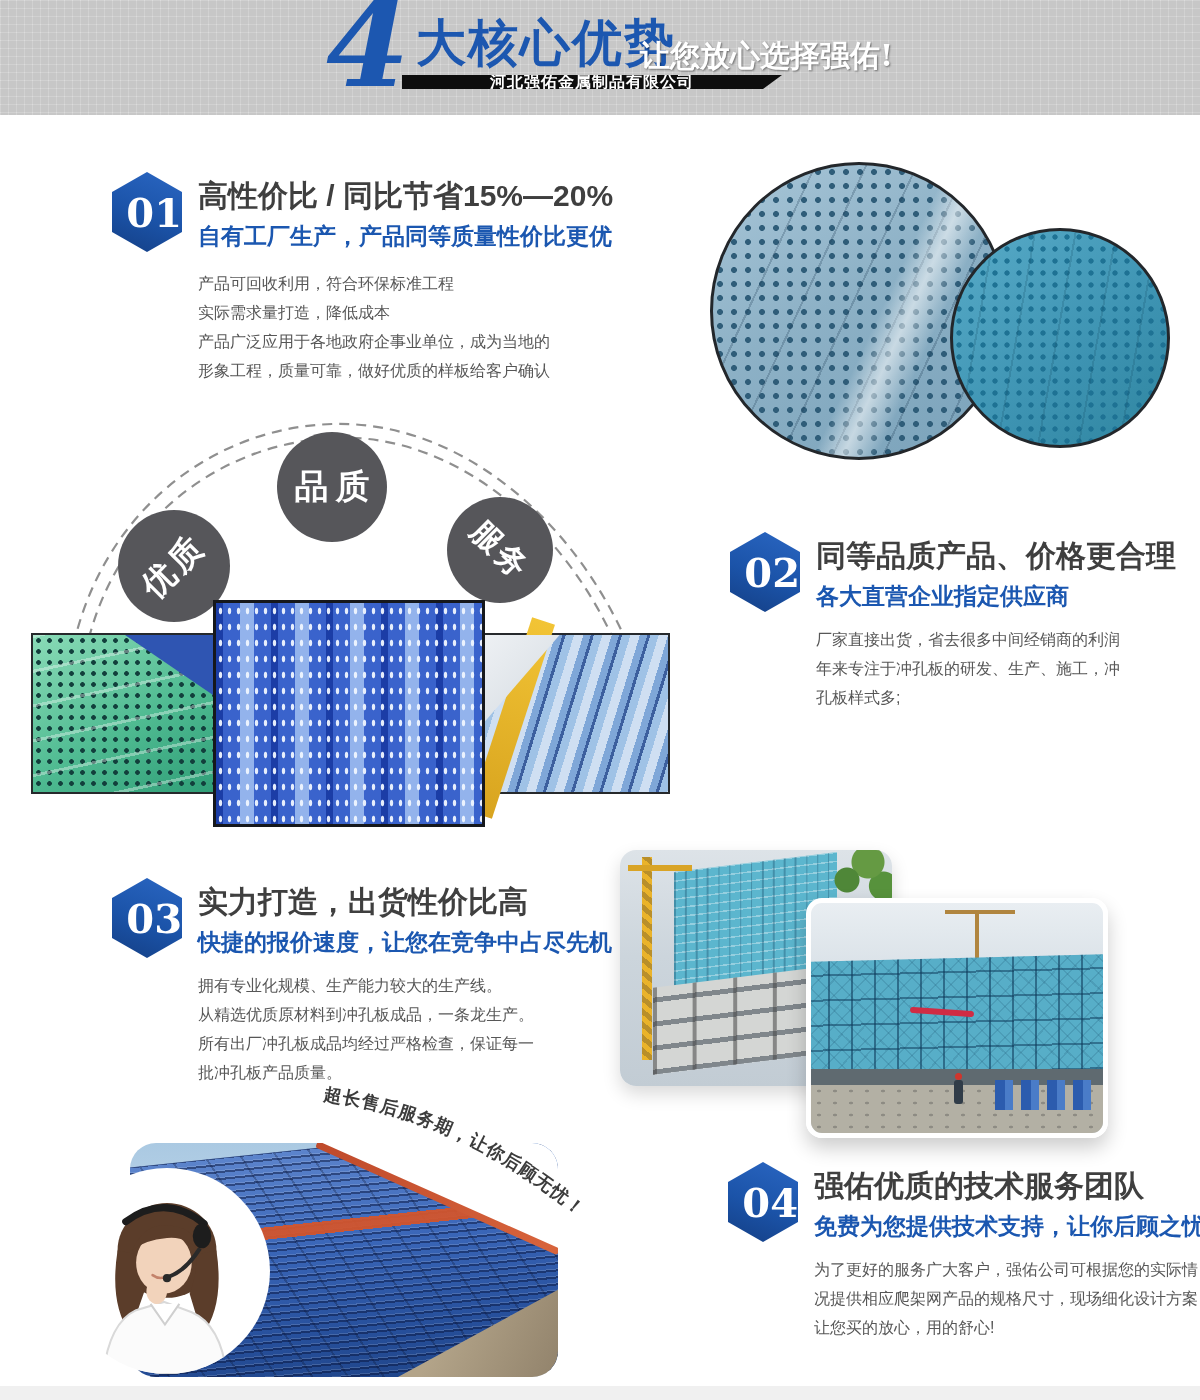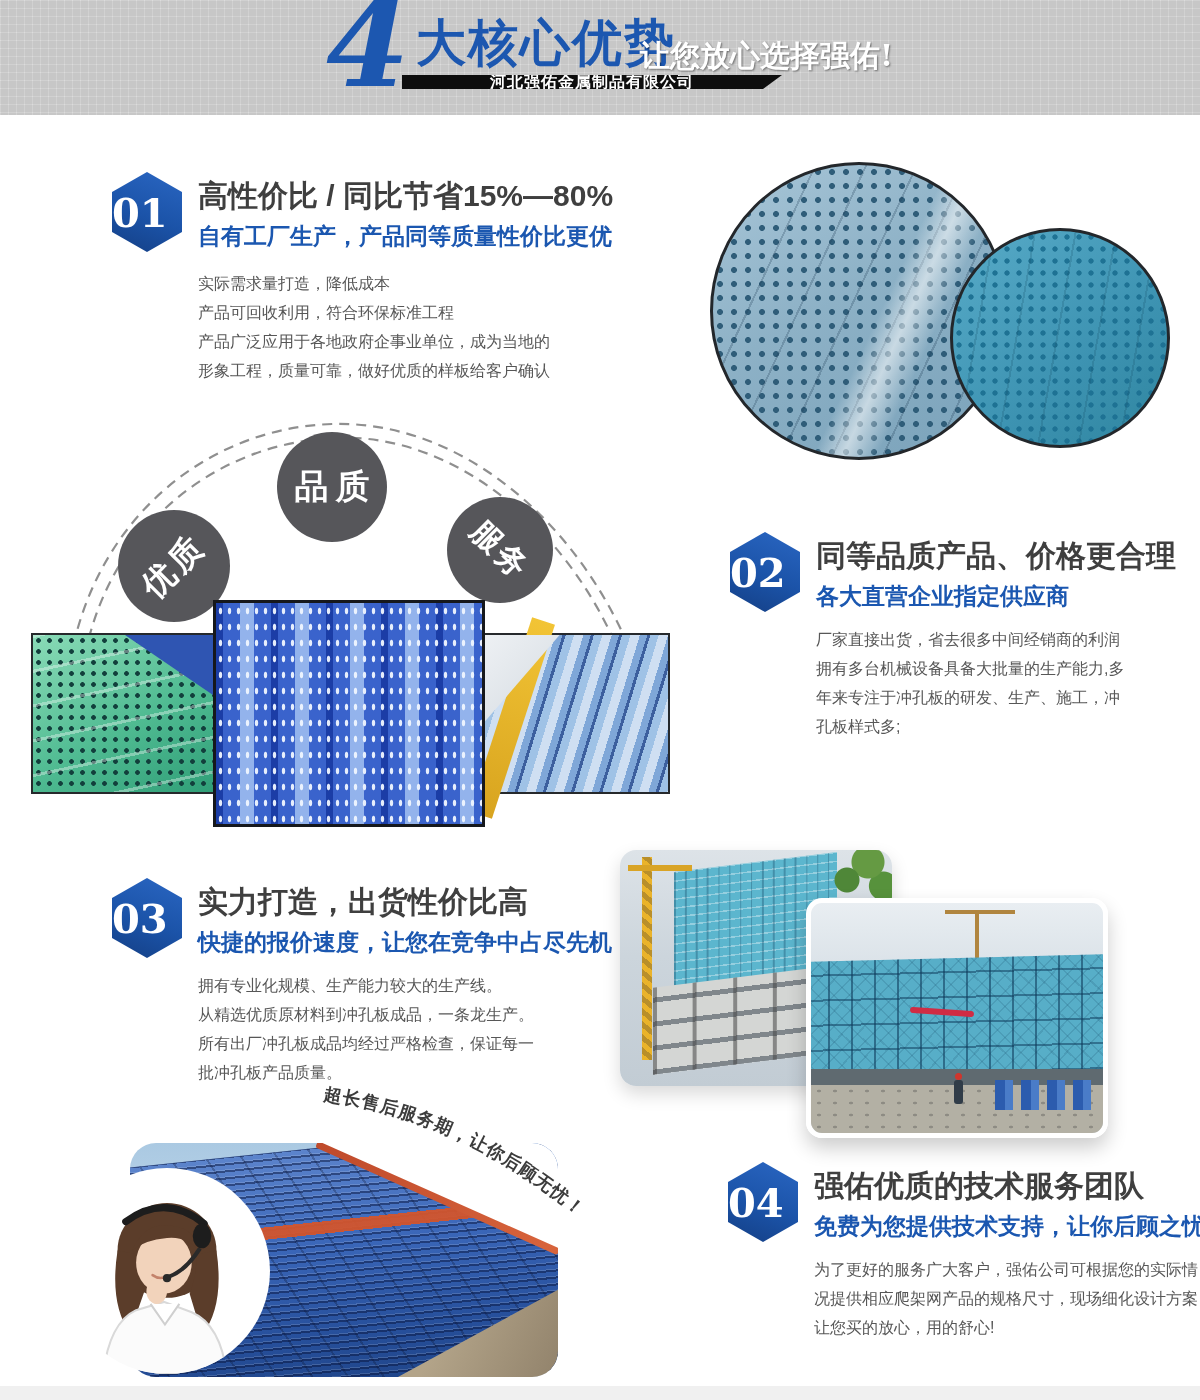--- a/index.html
+++ b/index.html
@@ -22,21 +22,21 @@
     font-weight:bold;font-size:30px;color:#ffffff;text-shadow:1px 1px 2px rgba(0,0,0,.45);white-space:nowrap;}
   .company-bar{position:absolute;left:402px;top:75px;width:380px;height:14px;background:#0e0e0e;
     clip-path:polygon(0 0,100% 0,95% 100%,0 100%);
     display:flex;align-items:center;justify-content:center;color:#fff;font-size:16px;font-weight:bold;letter-spacing:1px;}
 
   
   .adv{position:absolute;}
   .hex{position:absolute;left:0;top:0;width:70px;height:80px;
     background:linear-gradient(200deg,#2a66c2 0%,#1b53a8 55%,#143f85 100%);
     clip-path:polygon(50% 0,100% 25%,100% 75%,50% 100%,0 75%,0 25%);
-    display:flex;align-items:center;justify-content:flex-start;}
+    display:flex;align-items:center;justify-content:flex-end;}
   .hex span{font-family:"DejaVu Serif","Liberation Serif",serif;font-weight:bold;font-size:40px;color:#fff;}
   .txt{position:absolute;left:86px;top:6px;}
   .adv h2{margin:0;font-size:30px;font-weight:bold;color:#3f3f3f;line-height:36px;white-space:nowrap;}
   .adv h3{margin:7px 0 0 0;font-size:23px;font-weight:bold;color:#1b57b0;line-height:30px;white-space:nowrap;
           font-family:"DejaVu Serif","Liberation Serif",serif;}
   .body{margin-top:14px;}
   .body p{margin:0;font-size:16px;color:#575757;line-height:29px;white-space:nowrap;}
   .adv1{left:112px;top:172px;width:560px;}
   .adv1 .body{margin-top:18px;}
   .adv2{left:730px;top:532px;width:470px;}
@@ -169,25 +169,25 @@
     <div class="company-bar">
       <span>河北强佑金属制品有限公司</span>
     </div>
   </header>
 
   <section class="adv adv1">
     <div class="hex">
       <span>01</span>
     </div>
     <div class="txt">
-      <h2>高性价比 / 同比节省15%—80%</h2>
+      <h2>高性价比 / 同比节省15%—20%</h2>
       <h3>自有工厂生产，产品同等质量性价比更优</h3>
       <div class="body">
+        <p>产品可回收利用，符合环保标准工程</p>
         <p>实际需求量打造，降低成本</p>
-        <p>产品可回收利用，符合环保标准工程</p>
         <p>产品广泛应用于各地政府企事业单位，成为当地的</p>
         <p>形象工程，质量可靠，做好优质的样板给客户确认</p>
       </div>
     </div>
   </section>
 
   <div class="circle-large"></div>
   <div class="circle-small"></div>
 
   <svg class="arc-svg" viewBox="0 0 580 260" xmlns="http://www.w3.org/2000/svg">
@@ -211,21 +211,20 @@
 
   <section class="adv adv2">
     <div class="hex">
       <span>02</span>
     </div>
     <div class="txt">
       <h2>同等品质产品、价格更合理</h2>
       <h3>各大直营企业指定供应商</h3>
       <div class="body">
         <p>厂家直接出货，省去很多中间经销商的利润</p>
-        <p>拥有多台机械设备具备大批量的生产能力,多</p>
         <p>年来专注于冲孔板的研发、生产、施工，冲</p>
         <p>孔板样式多;</p>
       </div>
     </div>
   </section>
 
   <section class="adv adv3">
     <div class="hex">
       <span>03</span>
     </div>

